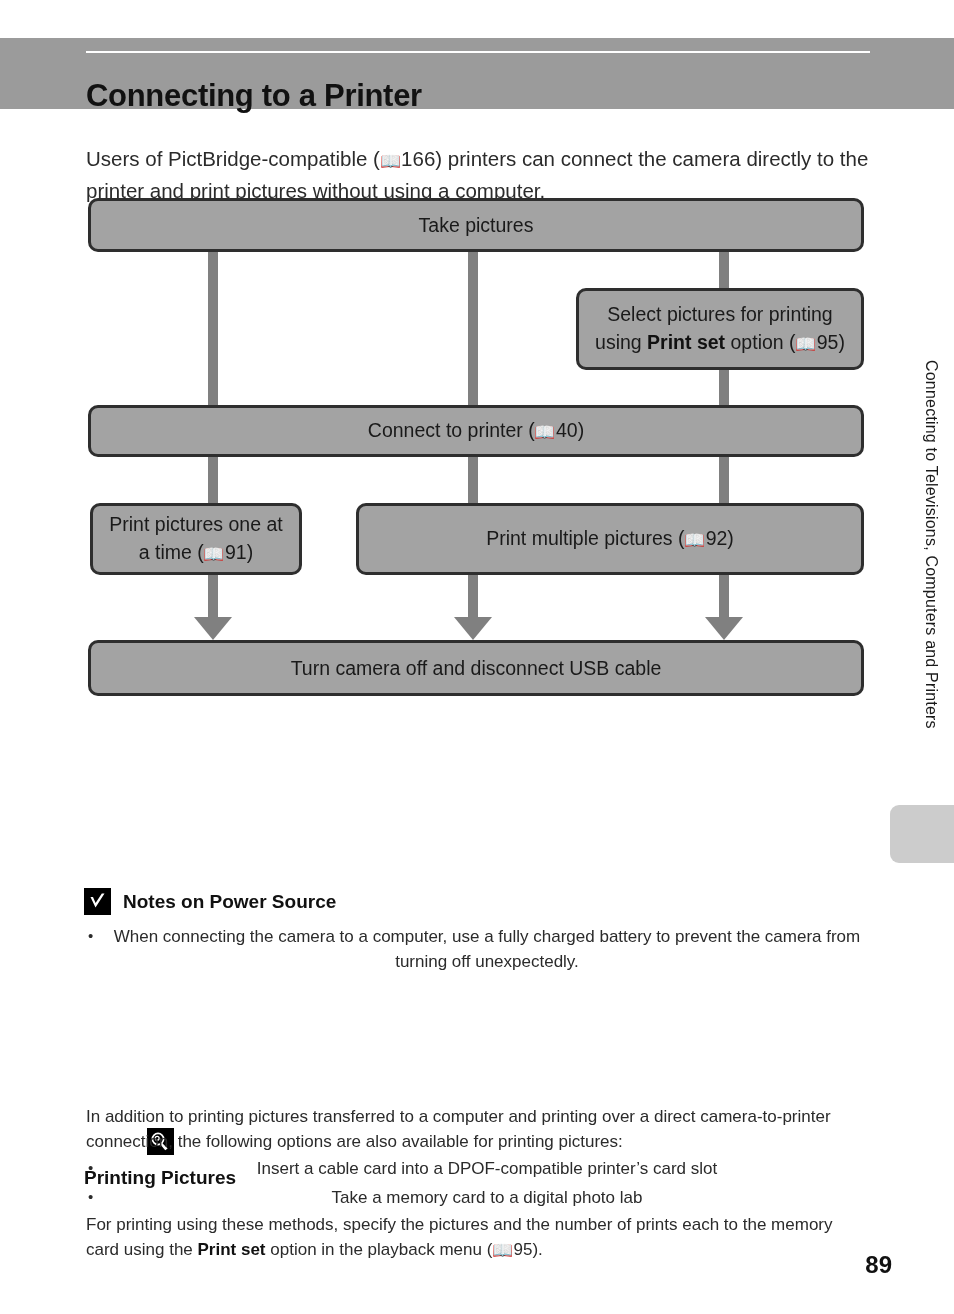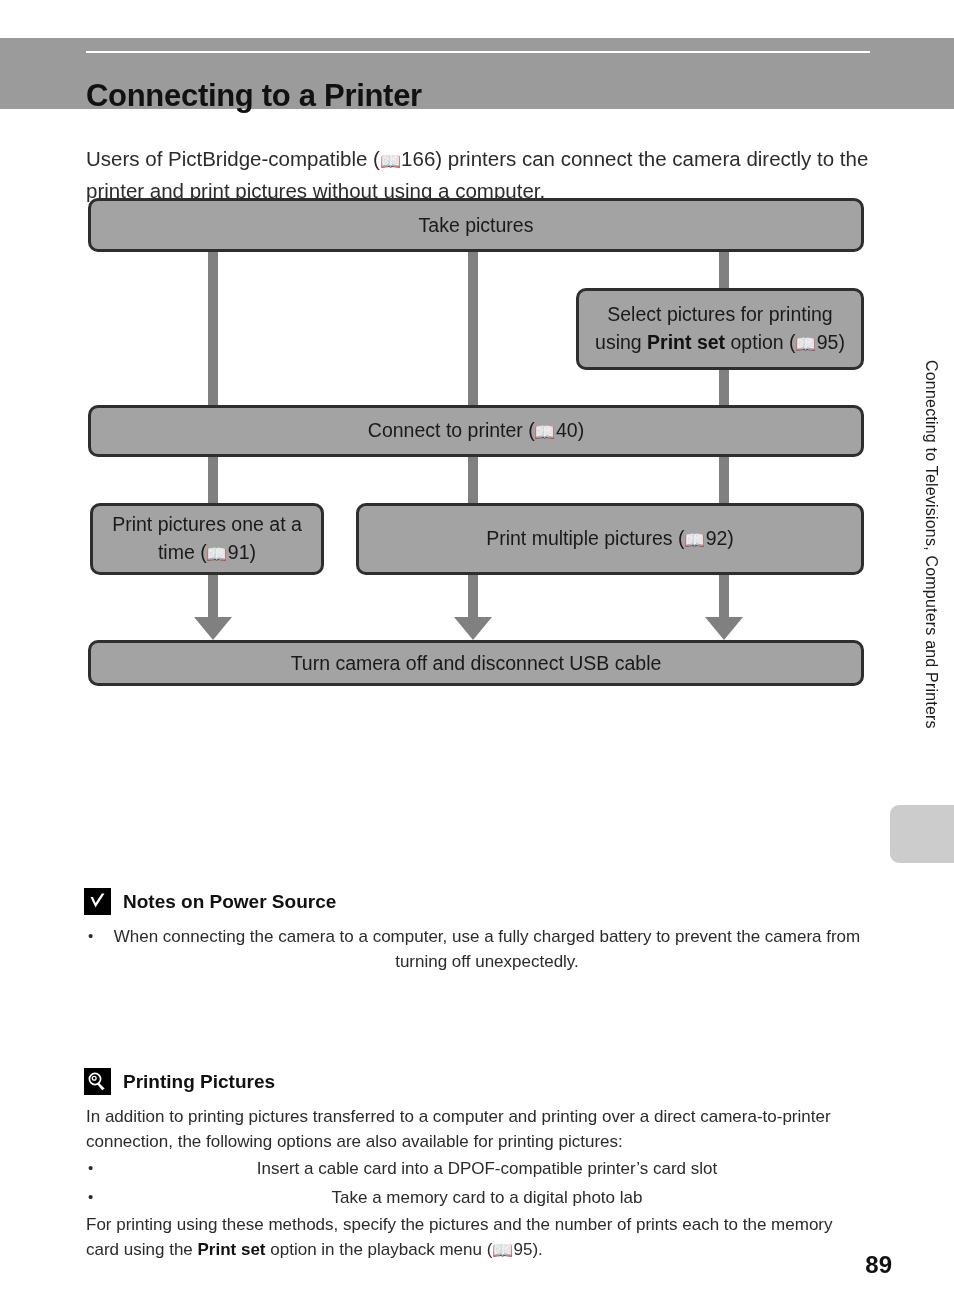--- a/index.html
+++ b/index.html
@@ -88,23 +88,23 @@
     line-height: 28px;
     color: #1a1a1a;
     padding: 6px 14px;
   }
   .fbox span { display: inline; }
   .bk { font-family: "DejaVu Sans", sans-serif; font-size: 17px; vertical-align: -1px; }
 
   #box-take       { left: 88px;  top: 198px; width: 776px; height: 54px; }
   #box-select     { left: 576px; top: 288px; width: 288px; height: 82px; }
   #box-connect    { left: 88px;  top: 405px; width: 776px; height: 52px; }
-  #box-one        { left: 90px;  top: 503px; width: 234px; height: 72px; }
+  #box-one        { left: 90px;  top: 503px; width: 212px; height: 72px; }
   #box-multiple   { left: 356px; top: 503px; width: 508px; height: 72px; }
-  #box-turnoff    { left: 88px;  top: 640px; width: 776px; height: 46px; }
+  #box-turnoff    { left: 88px;  top: 640px; width: 776px; height: 56px; }
 
   
   .vert-head {
     position: absolute;
     right: 14px; top: 360px;
     font-size: 16px;
     letter-spacing: 0.2px;
     color: #1a1a1a;
     writing-mode: vertical-rl;
     text-orientation: mixed;
@@ -132,21 +132,21 @@
     width: 27px; height: 27px;
     background: #000000;
     display: inline-flex;
     align-items: center;
     justify-content: center;
     flex: 0 0 auto;
   }
   .note-icon svg { display: block; }
 
   #head-notes    { left: 84px; top: 888px; }
-  #head-printing { left: 84px; top: 1068px; }
+  #head-printing { left: 84px; top: 1128px; flex-direction: column; }
 
   .body-text {
     position: absolute;
     left: 86px;
     width: 784px;
     font-size: 17px;
     line-height: 25px;
     color: #2b2b2b;
   }
   ul.bullets {

